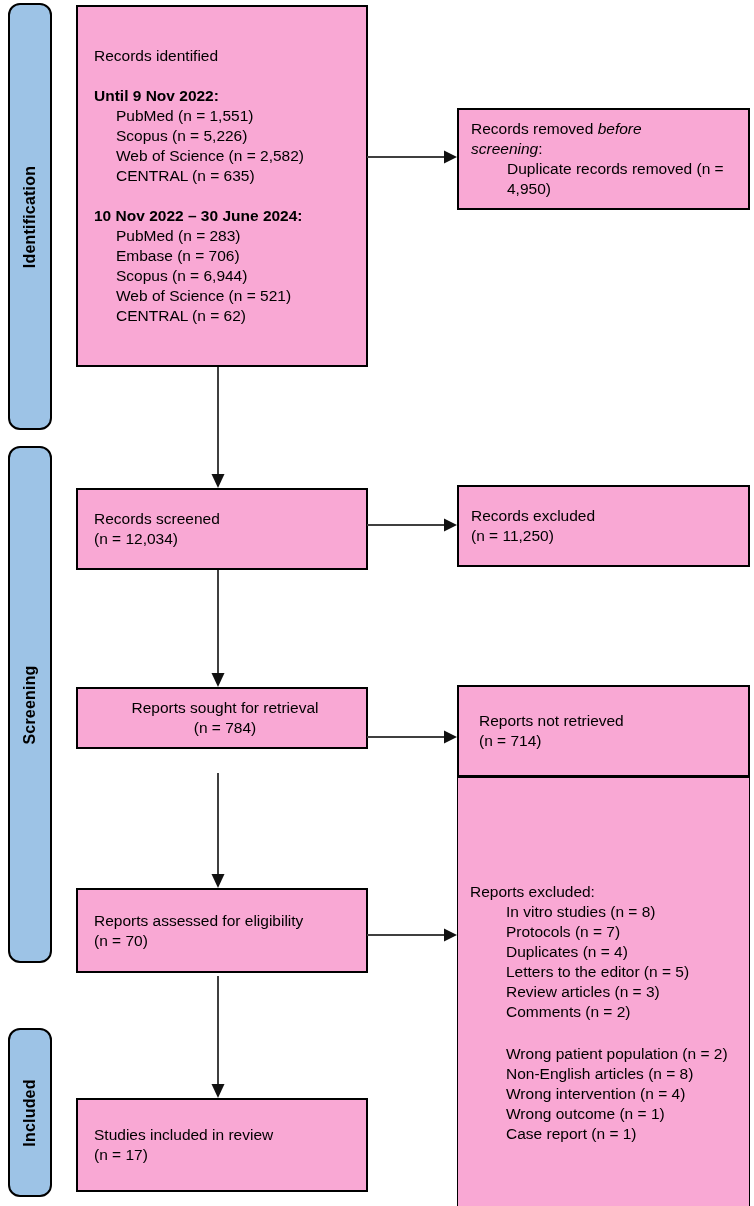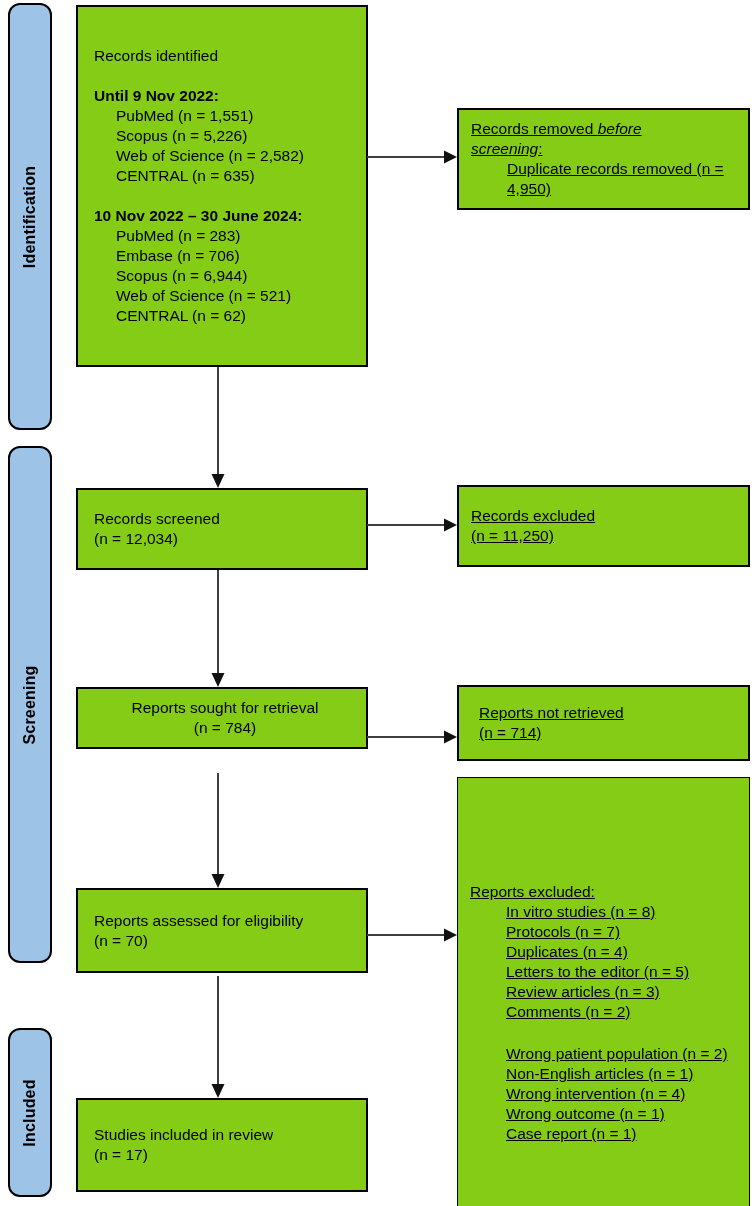--- a/index.html
+++ b/index.html
@@ -27,31 +27,31 @@
     top: 50%; left: 50%;
     transform: translate(-50%, -50%) rotate(-90deg);
     white-space: nowrap;
     font-weight: bold;
     font-size: 16px;
     letter-spacing: 0.2px;
   }
   
   .flow-box {
     position: absolute;
-    background: #84cc16;
+    background: #f9a8d4;
     border: 2px solid #000000;
     box-sizing: border-box;
     display: flex;
     flex-direction: column;
     justify-content: center;
     font-size: 15.5px;
     line-height: 20px;
   }
   .col-main { left: 76px;  width: 292px; padding: 4px 10px 4px 16px; }
-  .col-side { left: 457px; width: 293px; padding: 4px 8px 4px 12px; text-decoration: underline; }
+  .col-side { left: 457px; width: 293px; padding: 4px 8px 4px 12px; }
   .thin-border { border-width: 1.5px; }
   .indent-sm { padding-left: 22px; }
   .indent-lg { padding-left: 36px; }
   .bold { font-weight: bold; }
   .italic { font-style: italic; }
   .gap { height: 20px; }
   .line { min-height: 20px; }
   
   .arrow { position: absolute; display: block; }
 </style>
@@ -101,40 +101,40 @@
   <div class="flow-box col-side" style="top:485px; height:82px;">
     <div class="line">Records excluded</div>
     <div class="line">(n = 11,250)</div>
   </div>
 
   <div class="flow-box col-main" style="top:687px; height:62px;align-items:center;">
     <div class="line">Reports sought for retrieval</div>
     <div class="line">(n = 784)</div>
   </div>
 
-  <div class="flow-box col-side" style="top:685px; height:76px;padding-left:20px;">
+  <div class="flow-box col-side" style="top:685px; height:92px;padding-left:20px;">
     <div class="line">Reports not retrieved</div>
     <div class="line">(n = 714)</div>
   </div>
 
   <div class="flow-box col-main" style="top:888px; height:85px;">
     <div class="line">Reports assessed for eligibility</div>
     <div class="line">(n = 70)</div>
   </div>
 
   <div class="flow-box col-side thin-border" style="top:777px; height:472px;">
     <div class="line">Reports excluded:</div>
     <div class="line indent-lg">In vitro studies (n = 8)</div>
     <div class="line indent-lg">Protocols (n = 7)</div>
     <div class="line indent-lg">Duplicates (n = 4)</div>
     <div class="line indent-lg">Letters to the editor (n = 5)</div>
     <div class="line indent-lg">Review articles (n = 3)</div>
     <div class="line indent-lg">Comments (n = 2)</div>
     <div class="line indent-lg" style="max-width:250px;margin-top:22px;">Wrong patient population (n = 2)</div>
-    <div class="line indent-lg">Non-English articles (n = 1)</div>
+    <div class="line indent-lg">Non-English articles (n = 8)</div>
     <div class="line indent-lg">Wrong intervention (n = 4)</div>
     <div class="line indent-lg">Wrong outcome (n = 1)</div>
     <div class="line indent-lg">Case report (n = 1)</div>
   </div>
 
   <div class="flow-box col-main" style="top:1098px; height:94px;">
     <div class="line">Studies included in review</div>
     <div class="line">(n = 17)</div>
   </div>
 

